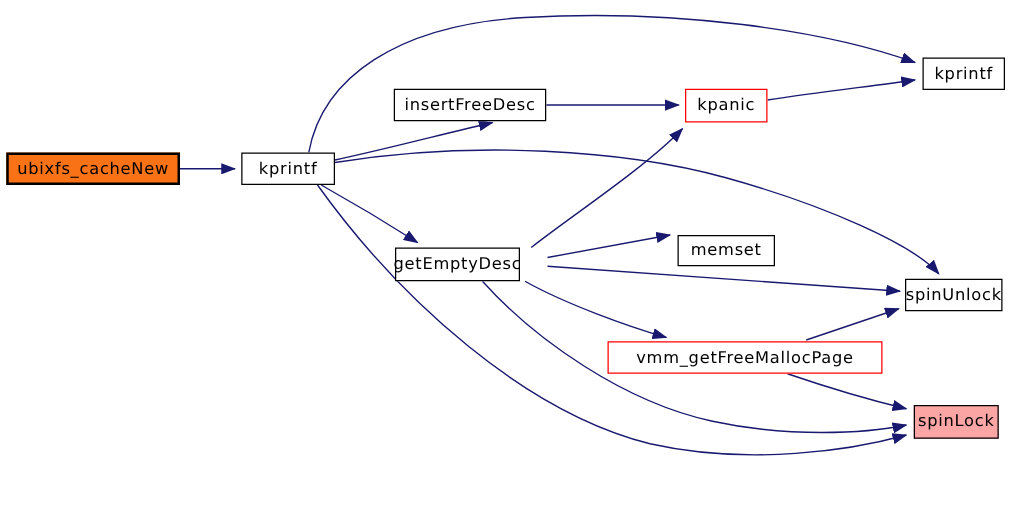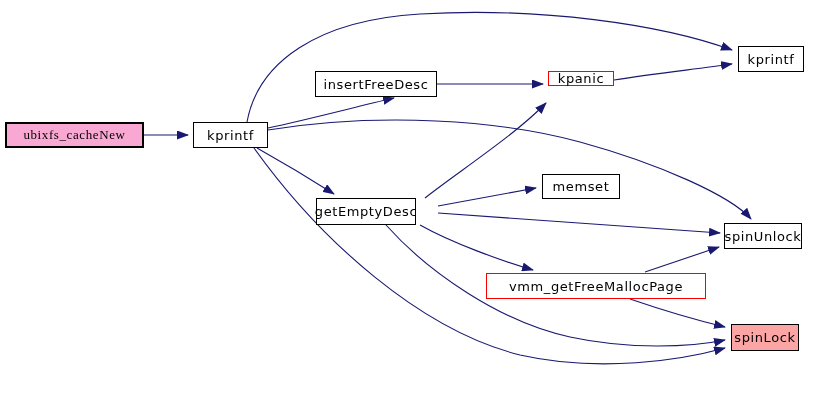--- a/index.html
+++ b/index.html
@@ -38,39 +38,39 @@
         <path d="M425,198 C458,172 515,135 546,103" class="edge" marker-end="url(#arrow)"></path>
         <path d="M438,206 L536,188" class="edge" marker-end="url(#arrow)"></path>
         <path d="M438,213 L720,233" class="edge" marker-end="url(#arrow)"></path>
         <path d="M420,225 C452,243 502,261 533,270" class="edge" marker-end="url(#arrow)"></path>
         <path d="M386,225 C428,272 500,322 570,337 C630,350 692,347 725,340" class="edge" marker-end="url(#arrow)"></path>
         <path d="M645,272 L719,247" class="edge" marker-end="url(#arrow)"></path>
         <path d="M630,299 C665,311 700,321 725,327" class="edge" marker-end="url(#arrow)"></path>
       </g>
   </svg>
   <div>
-      <div class="node root" style="left: 5px; top: 122px; width: 139px; height: 26px; background: #f9a8d4; border-color: rgb(0, 0, 0); font-family: Liberation Serif, serif;">
+      <div class="node root" style="left: 5px; top: 122px; width: 139px; height: 26px; background: #f97316; border-color: rgb(0, 0, 0);">
         <span>ubixfs_cacheNew</span>
       </div>
       <div class="node" style="left: 193px; top: 122px; width: 75px; height: 26px; background: rgb(255, 255, 255); border-color: rgb(0, 0, 0);">
         <span>kprintf</span>
       </div>
       <div class="node" style="left: 315px; top: 71px; width: 122px; height: 26px; background: rgb(255, 255, 255); border-color: rgb(0, 0, 0);">
         <span>insertFreeDesc</span>
       </div>
-      <div class="node" style="left: 548px; top: 71px; width: 66px; height: 15px; background: rgb(255, 255, 255); border-color: rgb(255, 0, 0); align-items: center;">
+      <div class="node" style="left: 548px; top: 71px; width: 66px; height: 27px; background: rgb(255, 255, 255); border-color: rgb(255, 0, 0); align-items: center;">
         <span>kpanic</span>
       </div>
       <div class="node" style="left: 738px; top: 46px; width: 66px; height: 26px; background: rgb(255, 255, 255); border-color: rgb(0, 0, 0);">
         <span>kprintf</span>
       </div>
       <div class="node" style="left: 316px; top: 198px; width: 100px; height: 27px; background: rgb(255, 255, 255); border-color: rgb(0, 0, 0);">
         <span>getEmptyDesc</span>
       </div>
-      <div class="node" style="left: 542px; top: 174px; width: 78px; height: 25px; background: rgb(255, 255, 255); border-color: rgb(0, 0, 0);">
+      <div class="node" style="left: 542px; top: 188px; width: 78px; height: 25px; background: rgb(255, 255, 255); border-color: rgb(0, 0, 0);">
         <span>memset</span>
       </div>
       <div class="node" style="left: 724px; top: 223px; width: 78px; height: 26px; background: rgb(255, 255, 255); border-color: rgb(0, 0, 0);">
         <span>spinUnlock</span>
       </div>
       <div class="node" style="left: 486px; top: 273px; width: 220px; height: 26px; background: rgb(255, 255, 255); border-color: rgb(255, 0, 0);">
         <span>vmm_getFreeMallocPage</span>
       </div>
       <div class="node" style="left: 731px; top: 324px; width: 68px; height: 27px; background: #fca5a5; border-color: rgb(0, 0, 0);">
         <span>spinLock</span>

